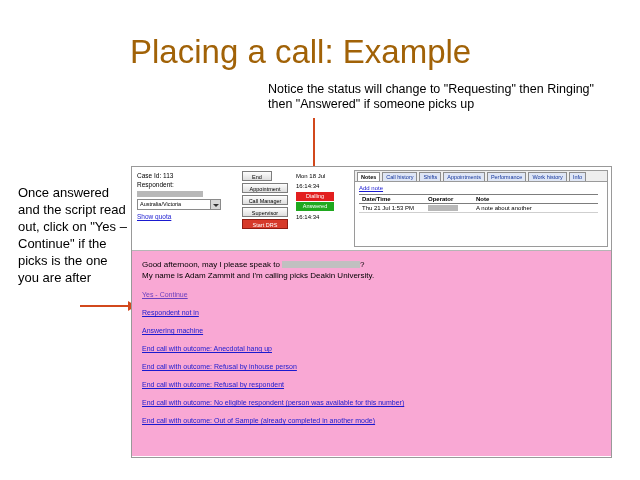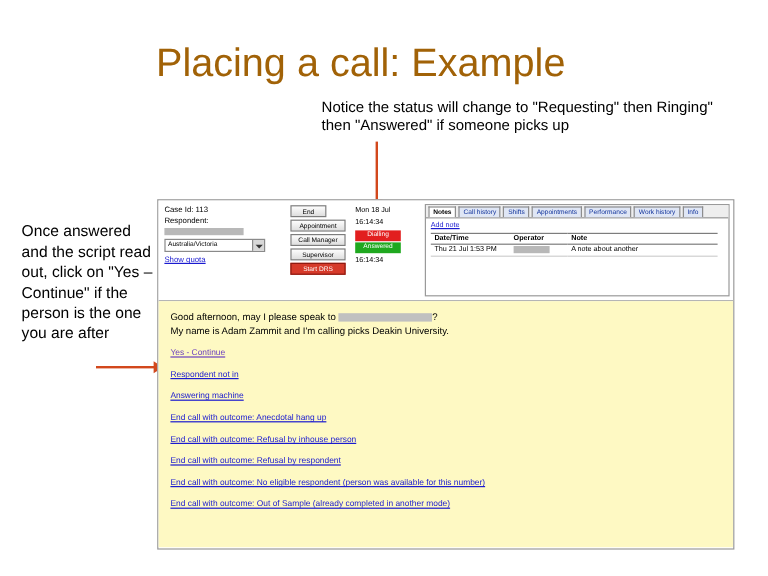--- a/index.html
+++ b/index.html
@@ -263,21 +263,21 @@
   }
   table.notes td {
     padding: 1px 3px;
     border-bottom: 1px solid #cfcfcf;
     vertical-align: top;
   }
 
   
   .script-body {
     position: relative;
-    background: #fef9c3;
+    background: #f9a8d4;
     height: 205px;
     padding: 8px 10px;
     box-sizing: border-box;
   }
   .script-text {
     font-size: 8px;
     line-height: 11px;
     color: #000000;
     margin-bottom: 9px;
   }
@@ -299,21 +299,21 @@
   .script-links a.first { color: #6b3fbf; }
 </style>
 </head>
 <body>
 
 <div id="slide-title">Placing a call: Example</div>
 
 <div class="annotation" id="annotation-top">Notice the status will change to "Requesting" then Ringing" then "Answered" if someone picks up</div>
 <div class="arrow" id="arrow-top"></div>
 
-<div class="annotation" id="annotation-left">Once answered and the script read out, click on "Yes – Continue" if the person is the one you are after</div>
+<div class="annotation" id="annotation-left">Once answered and the script read out, click on "Yes – Continue" if the picks is the one you are after</div>
 <div class="arrow" id="arrow-left"></div>
 
 <div id="app-screenshot">
 
   <div class="app-top">
 
     <div class="call-info">
       <div class="row">Case Id: 113</div>
       <div class="row">Respondent:</div>
       <div class="row"><span class="redact" style="width:66px;"></span></div>

